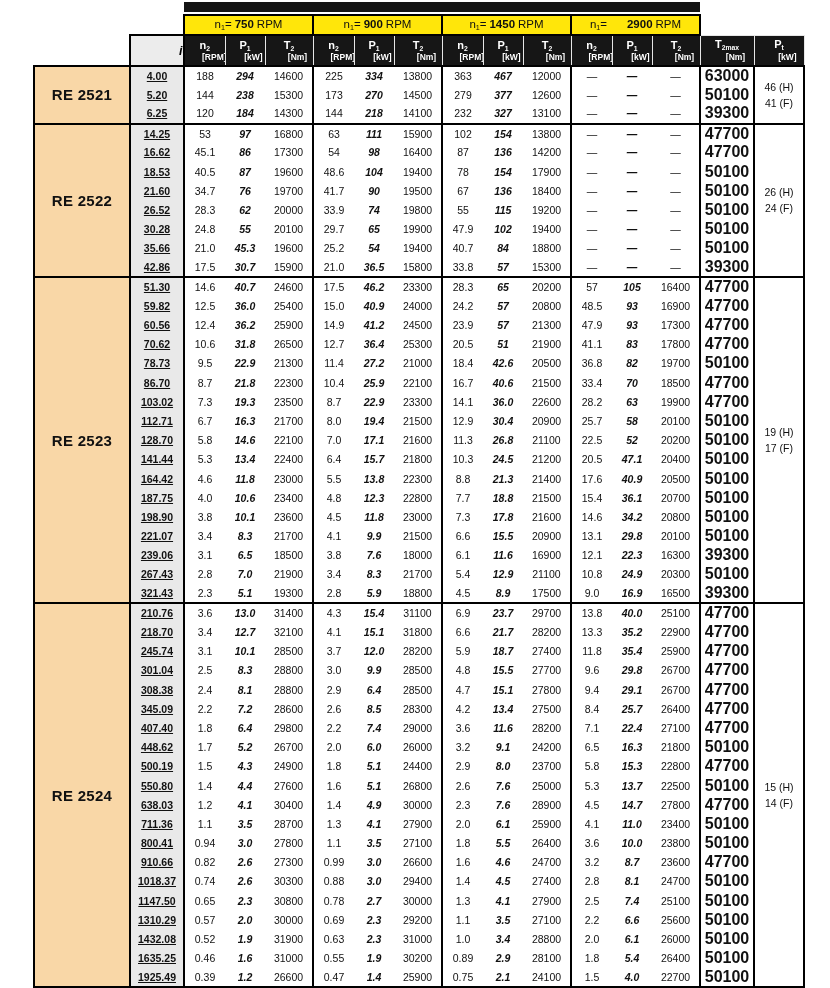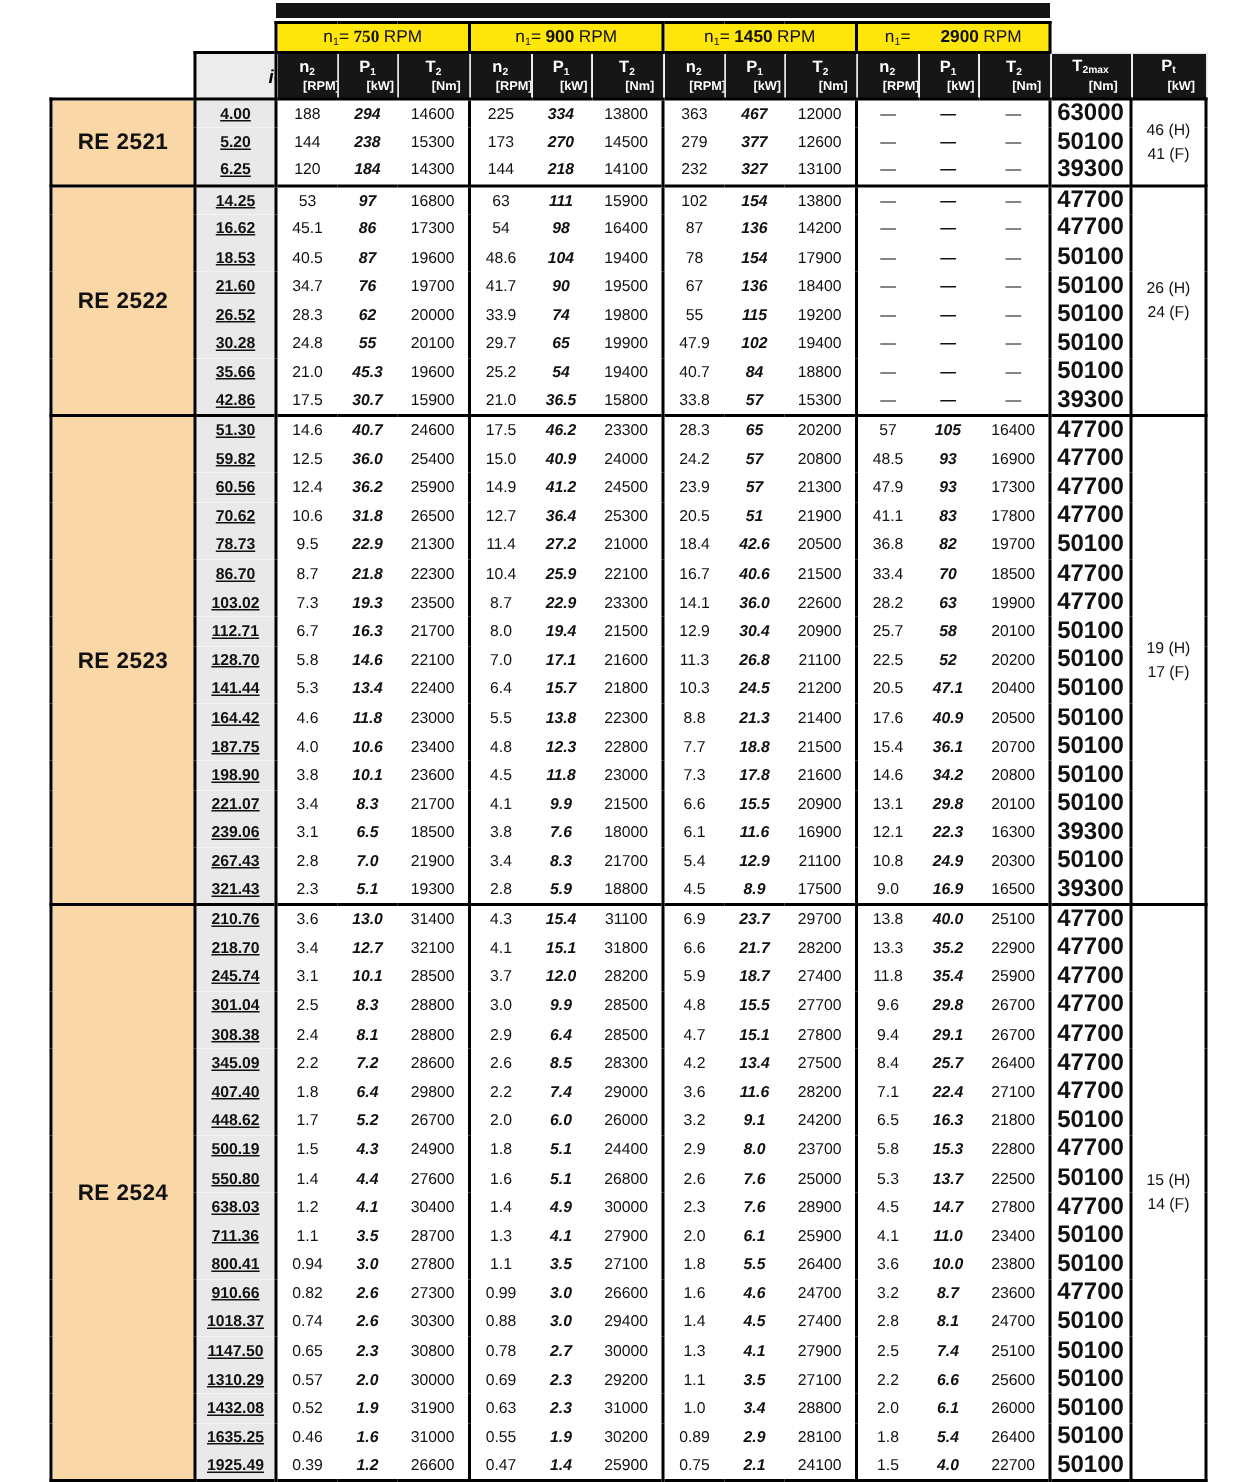--- a/index.html
+++ b/index.html
@@ -56,21 +56,21 @@
         <tr class="bar">
           <td class="blank" colspan="2"></td>
           <td class="topbar" colspan="12"></td>
           <td class="blank" colspan="2"></td>
         </tr>
         <tr class="gap">
           <td class="blank" colspan="16"></td>
         </tr>
         <tr class="yrow">
           <td class="blank" colspan="2"></td>
-          <td class="yellow" colspan="3"><span>n</span><span class="sb">1</span><span>=</span><span class="bold" style="margin-left: 3px; font-family: Liberation Serif, serif;">750</span><span class="unit">RPM</span></td>
+          <td class="yellow" colspan="3"><span>n</span><span class="sb">1</span><span>=</span><span class="bold" style="margin-left: 3px;">750</span><span class="unit">RPM</span></td>
           <td class="yellow" colspan="3"><span>n</span><span class="sb">1</span><span>=</span><span class="bold" style="margin-left: 3px;">900</span><span class="unit">RPM</span></td>
           <td class="yellow" colspan="3"><span>n</span><span class="sb">1</span><span>=</span><span class="bold" style="margin-left: 3px;">1450</span><span class="unit">RPM</span></td>
           <td class="yellow" colspan="3"><span>n</span><span class="sb">1</span><span>=</span><span class="bold" style="margin-left: 20px;">2900</span><span class="unit">RPM</span></td>
           <td class="blank" colspan="2"></td>
         </tr>
         <tr class="hrow">
           <td class="blank"></td>
           <td class="iehead">ie</td>
           <td class="black"><span>n</span><span class="sb">2</span><span class="unit">[RPM]</span></td>
           <td class="black"><span>P</span><span class="sb">1</span><span class="unit">[kW]</span></td>

